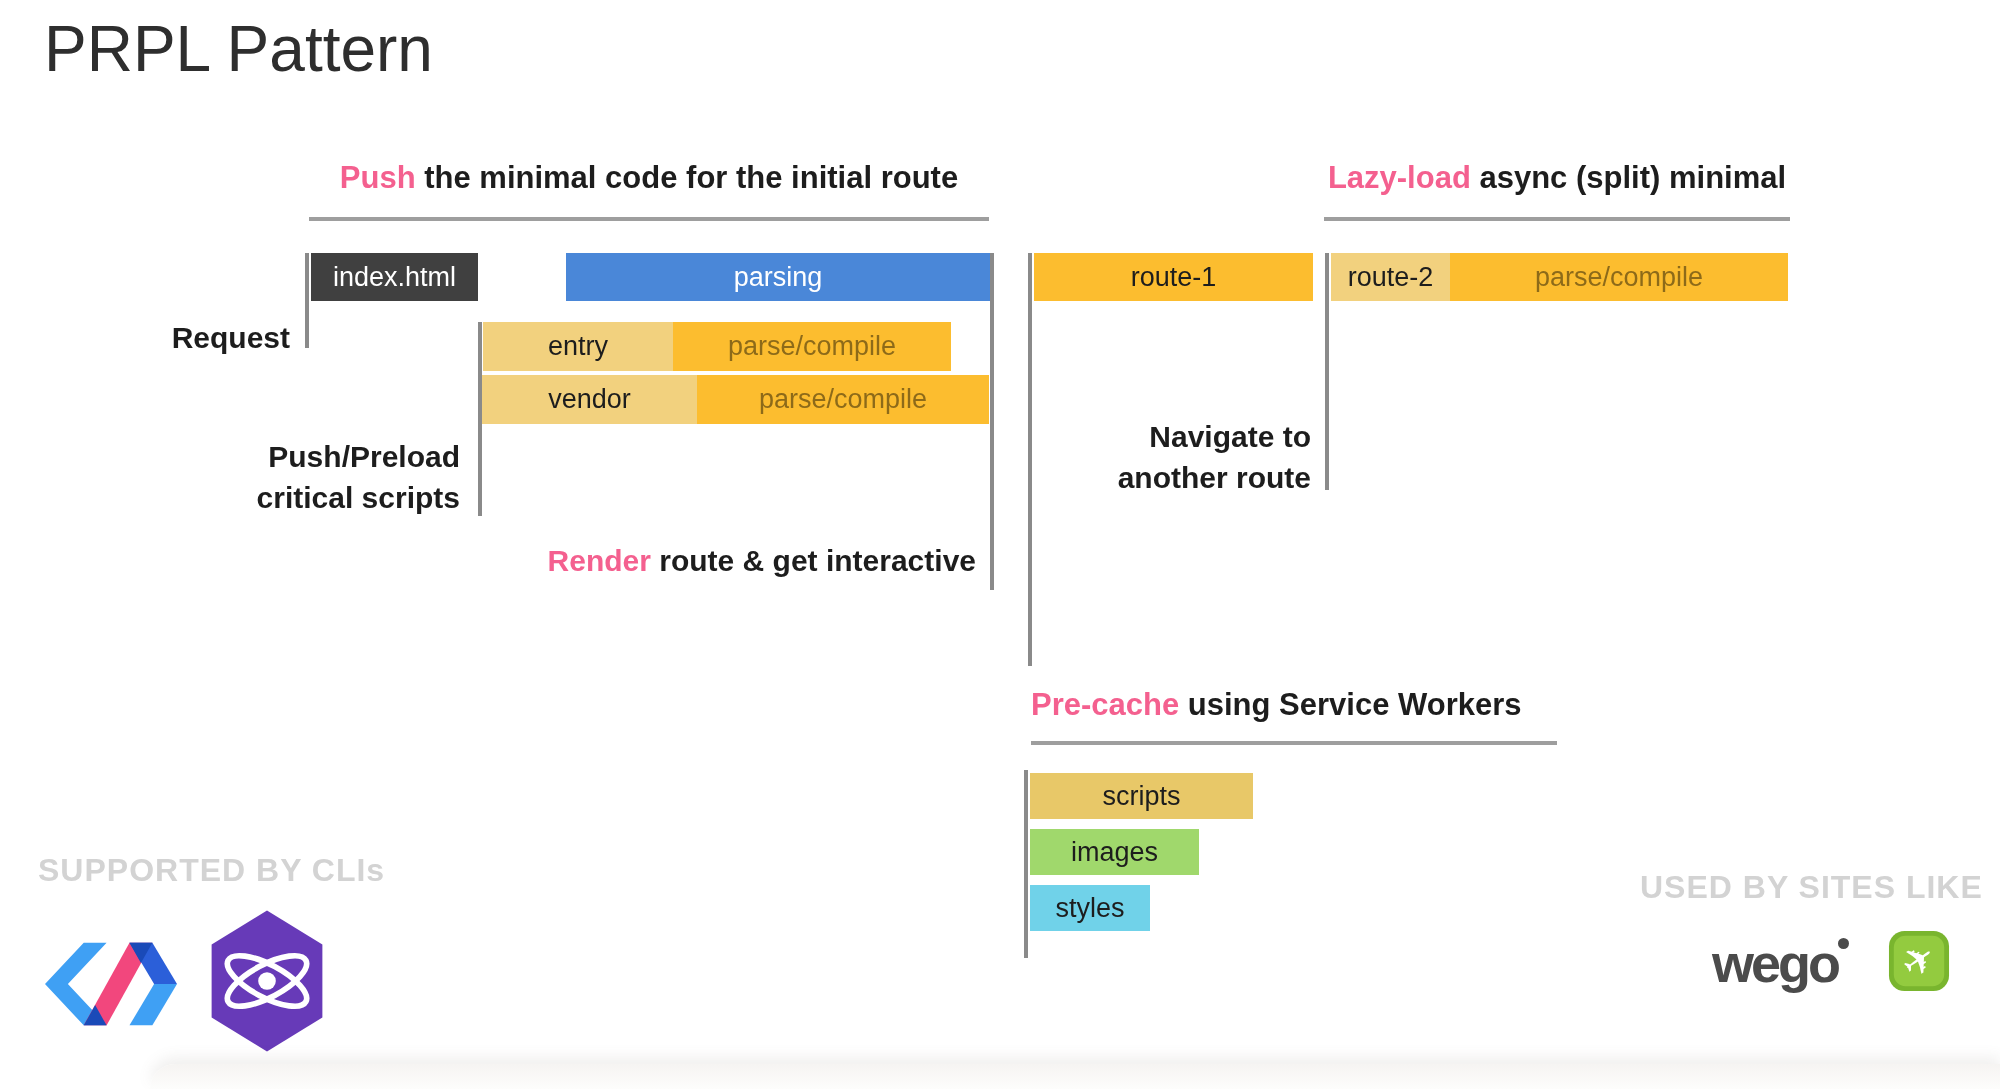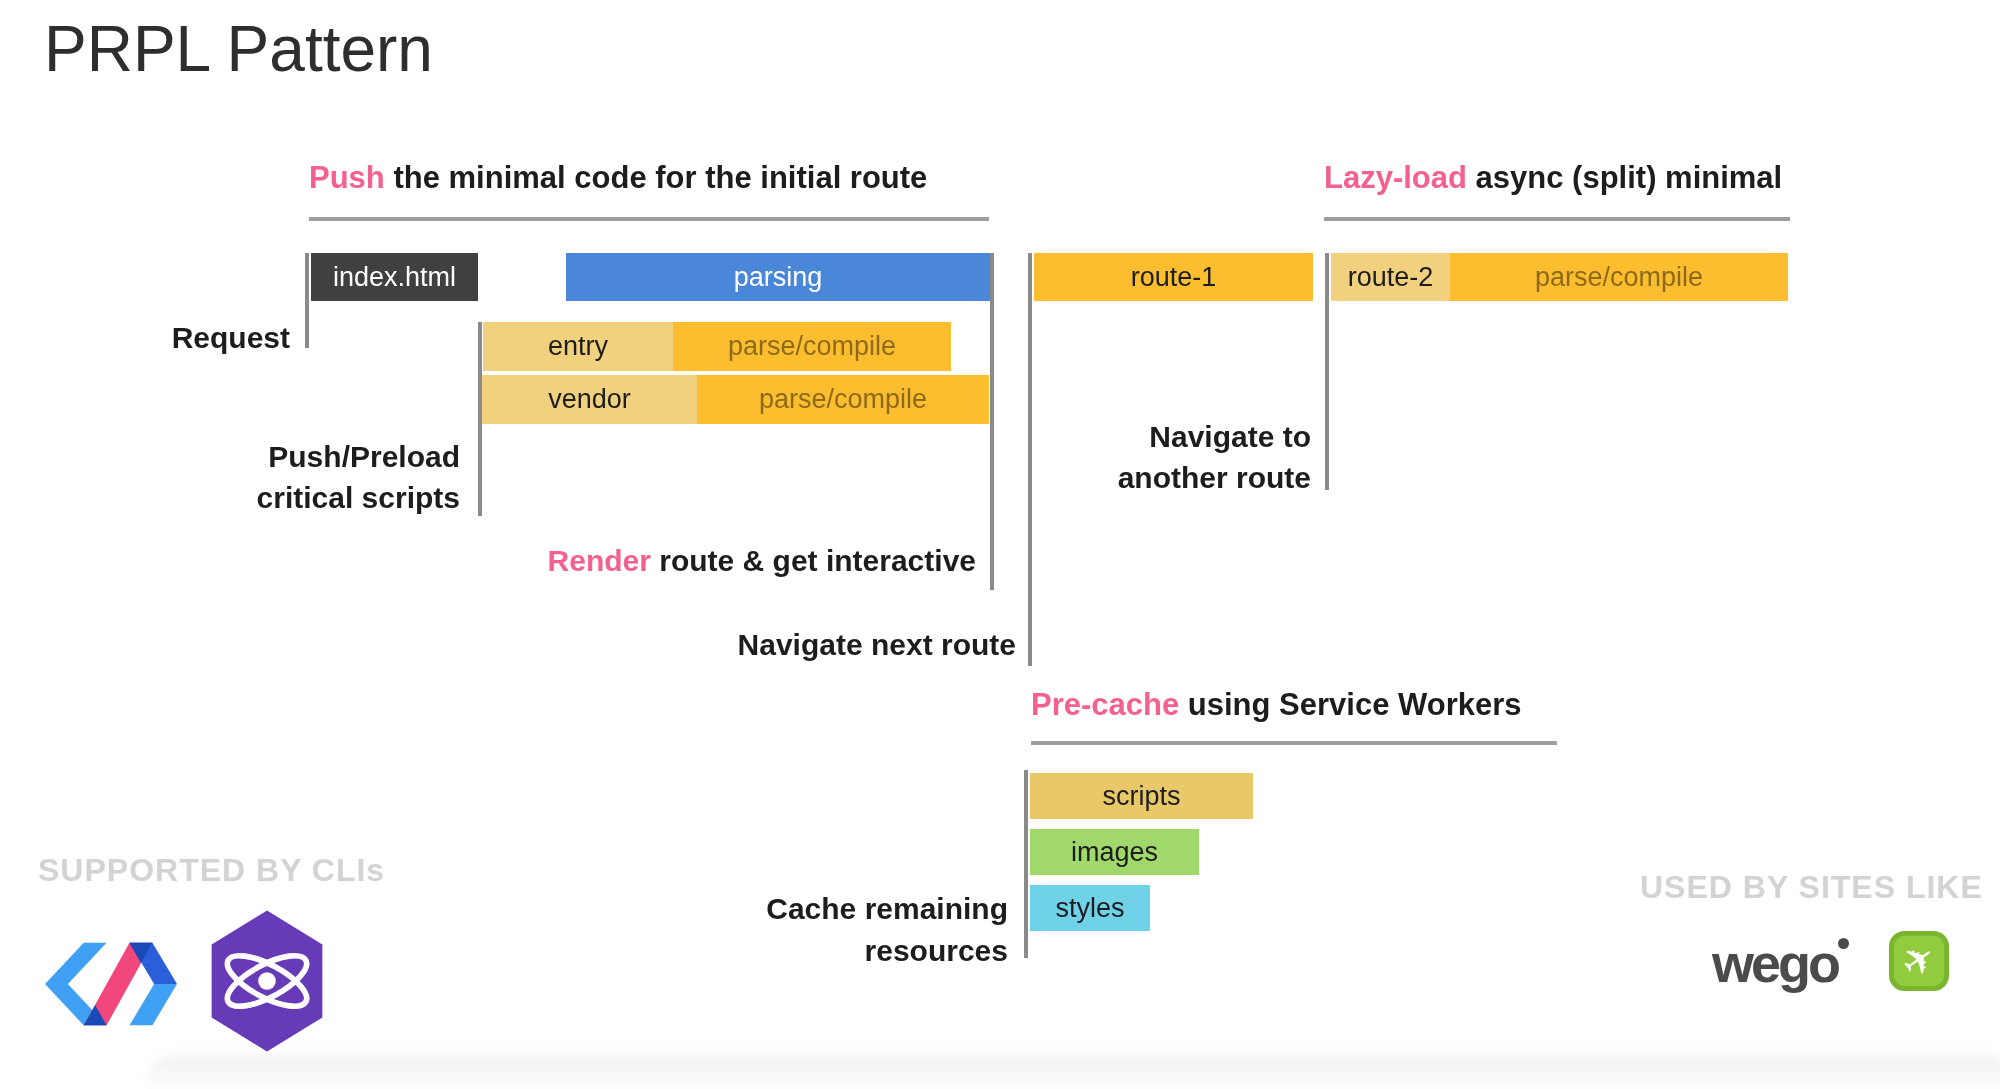--- a/index.html
+++ b/index.html
@@ -17,21 +17,21 @@
   .vline{width:4px;background:#8a8a8a;}
   .bar{
     height:48px;display:flex;align-items:center;justify-content:center;
     font-size:27px;font-weight:400;color:#1d1d1d;white-space:nowrap;
   }
   .bar.white-text{color:#ffffff;}
   .bar.parse{color:rgba(50,38,8,0.55);}
   .rowbars{display:flex;}
   .lbl{font-size:30px;font-weight:700;color:#1d1d1d;line-height:41px;white-space:nowrap;}
   .right{text-align:right;}
-  .center{text-align:left;}
+  .center{text-align:center;}
   .watermark{font-size:32px;font-weight:700;color:#d3d3d3;letter-spacing:1px;white-space:nowrap;}
   .wego-text{font-size:54px;font-weight:700;color:#4b4b4b;letter-spacing:-3px;}
   .wego-dot{width:11px;height:11px;border-radius:50%;background:#4b4b4b;}
   .bottom-card{
     left:150px;top:1064px;width:1850px;height:25px;
     background:linear-gradient(#f6f4f2,#fdfdfc);
     border-top-left-radius:26px;
     box-shadow:0 -7px 14px rgba(120,110,100,0.10);
   }
 </style>
@@ -80,41 +80,36 @@
 
   <div class="abs lbl right" style="left:160px;top:436px;width:300px;">
     <div>Push/Preload</div>
     <div>critical scripts</div>
   </div>
 
   <div class="abs lbl right" style="left:480px;top:540px;width:496px;">
     <span style="color:#f4608f;">Render</span><span> route &amp; get interactive</span>
   </div>
 
-  <div class="abs lbl right" style="left:690px;top:624px;width:326px;">Navigate next route</div>
 
   <div class="abs lbl right" style="left:1080px;top:416px;width:231px;">
     <div>Navigate to</div>
     <div>another route</div>
   </div>
 
   <div class="abs hdr" style="left:1031px;top:687px;">
     <span class="hl">Pre-cache</span><span> using Service Workers</span>
   </div>
   <div class="abs rule" style="left:1031px;top:741px;width:526px;"></div>
 
   <div class="abs vline" style="left:1024px;top:770px;height:188px;"></div>
   <div class="abs bar" style="left:1030px;top:773px;width:223px;height:46px;background:#e8c868;">scripts</div>
   <div class="abs bar" style="left:1030px;top:829px;width:169px;height:46px;background:#a0d86c;">images</div>
   <div class="abs bar" style="left:1030px;top:885px;width:120px;height:46px;background:#70d2e9;">styles</div>
 
-  <div class="abs lbl right" style="left:720px;top:888px;width:288px;line-height:42px;">
-    <div>Cache remaining</div>
-    <div>resources</div>
-  </div>
 
   <div class="abs watermark" style="left:38px;top:852px;">SUPPORTED BY CLIs</div>
   <div class="abs watermark right" style="left:1640px;top:869px;width:320px;">USED BY SITES LIKE</div>
 
   <svg class="abs" style="left:45px;top:928px;" width="132" height="112" viewBox="0 0 150 110">
     <polygon points="44,8 70,8 26,55 70,102 44,102 0,55" fill="#3fa0f4"></polygon>
     <polygon points="44,102 96,8 122,8 70,102" fill="#f2477d"></polygon>
     <polygon points="96,8 122,8 150,55 124,55" fill="#2b5fd9"></polygon>
     <polygon points="124,55 150,55 122,102 96,102" fill="#3fa0f4"></polygon>
     <polygon points="96,8 122,8 109,31" fill="#1a4ab8"></polygon>

